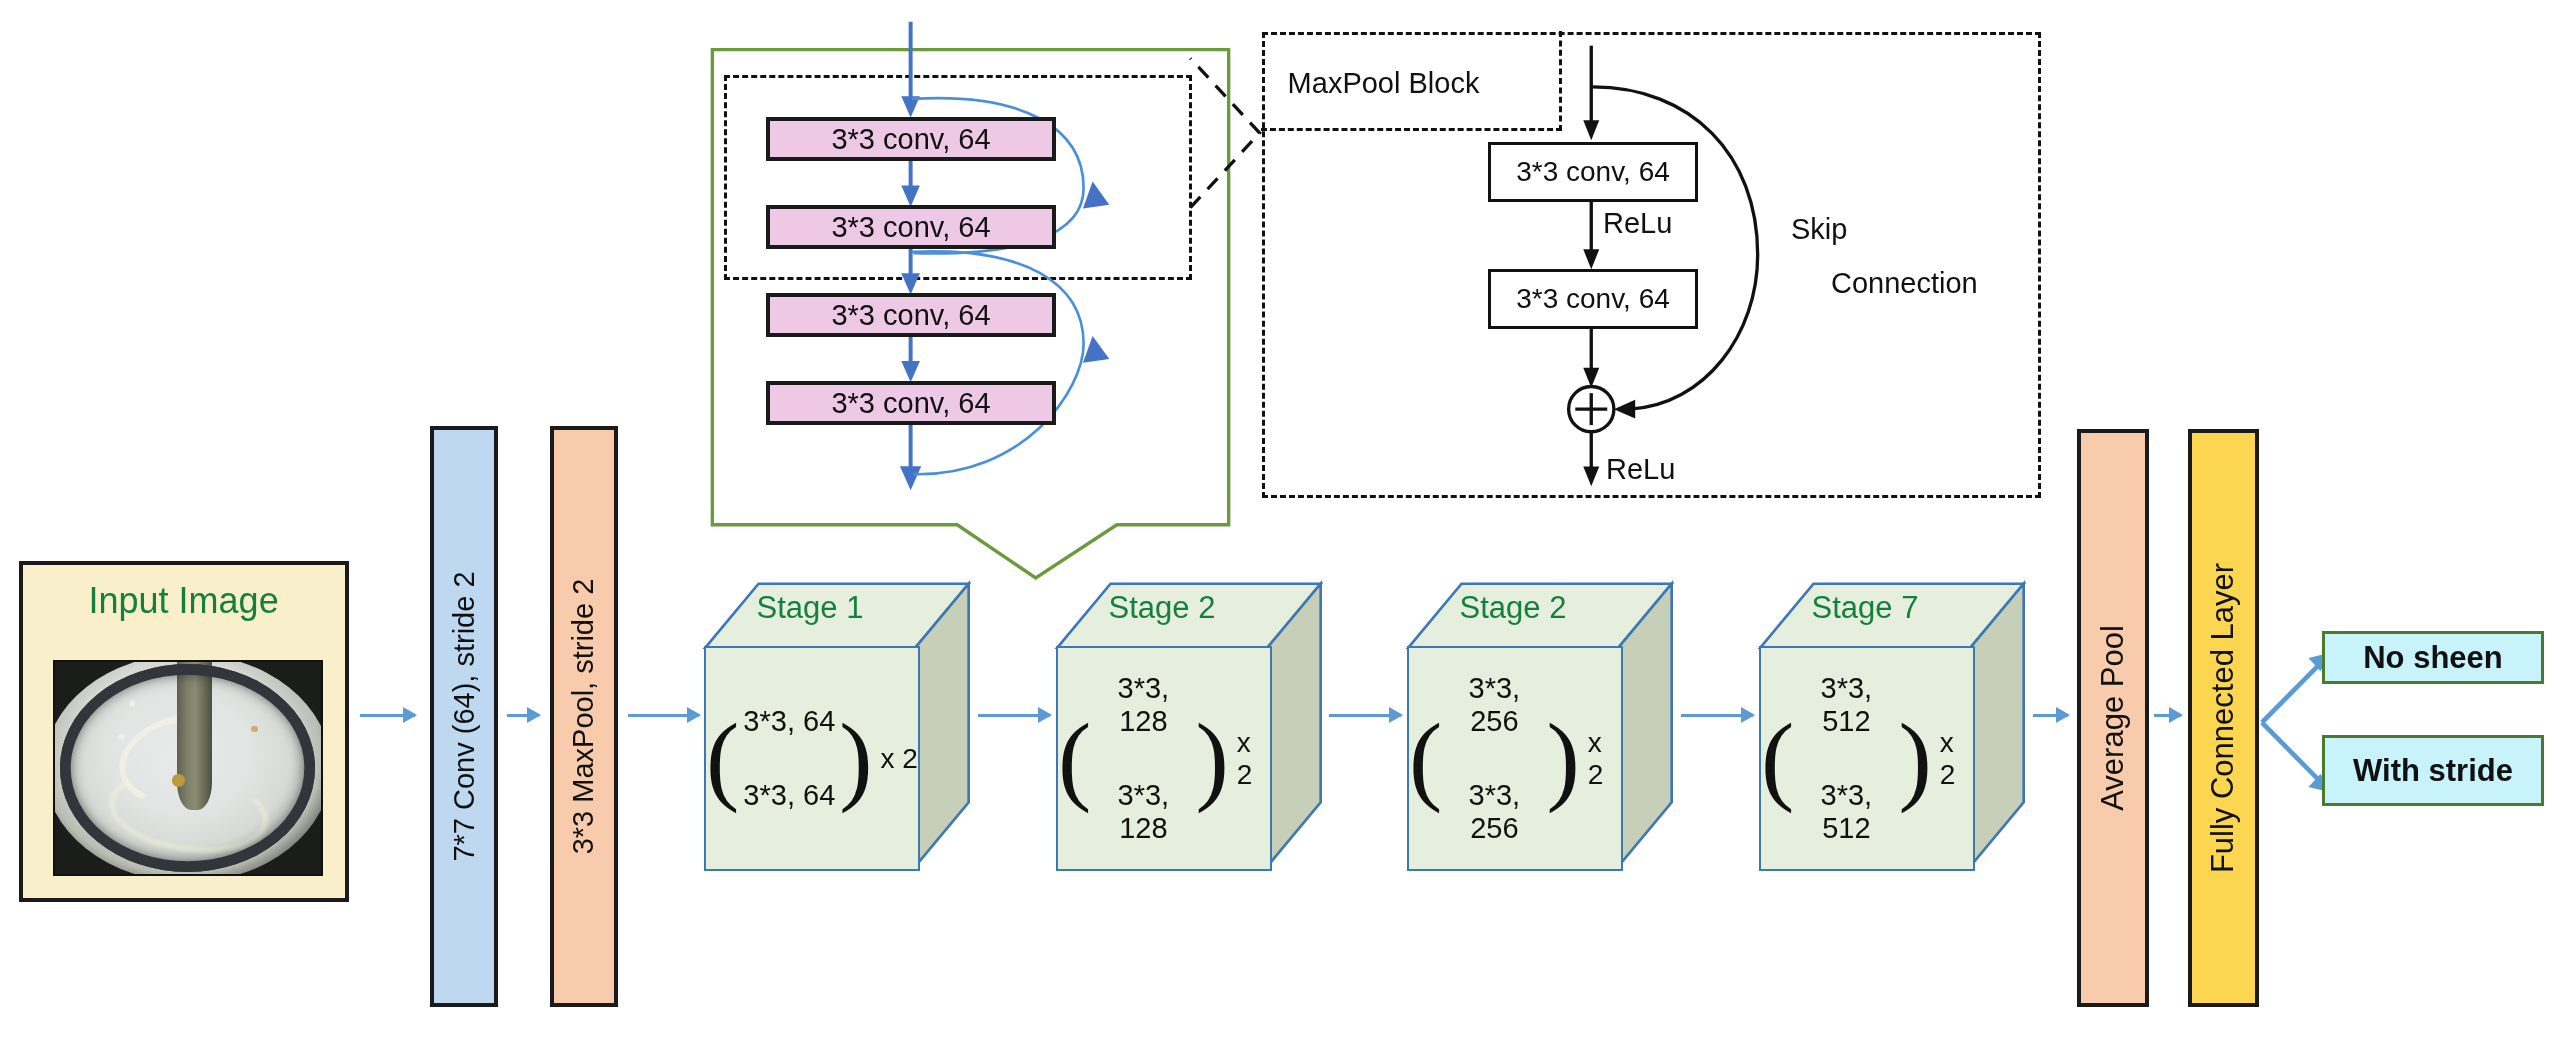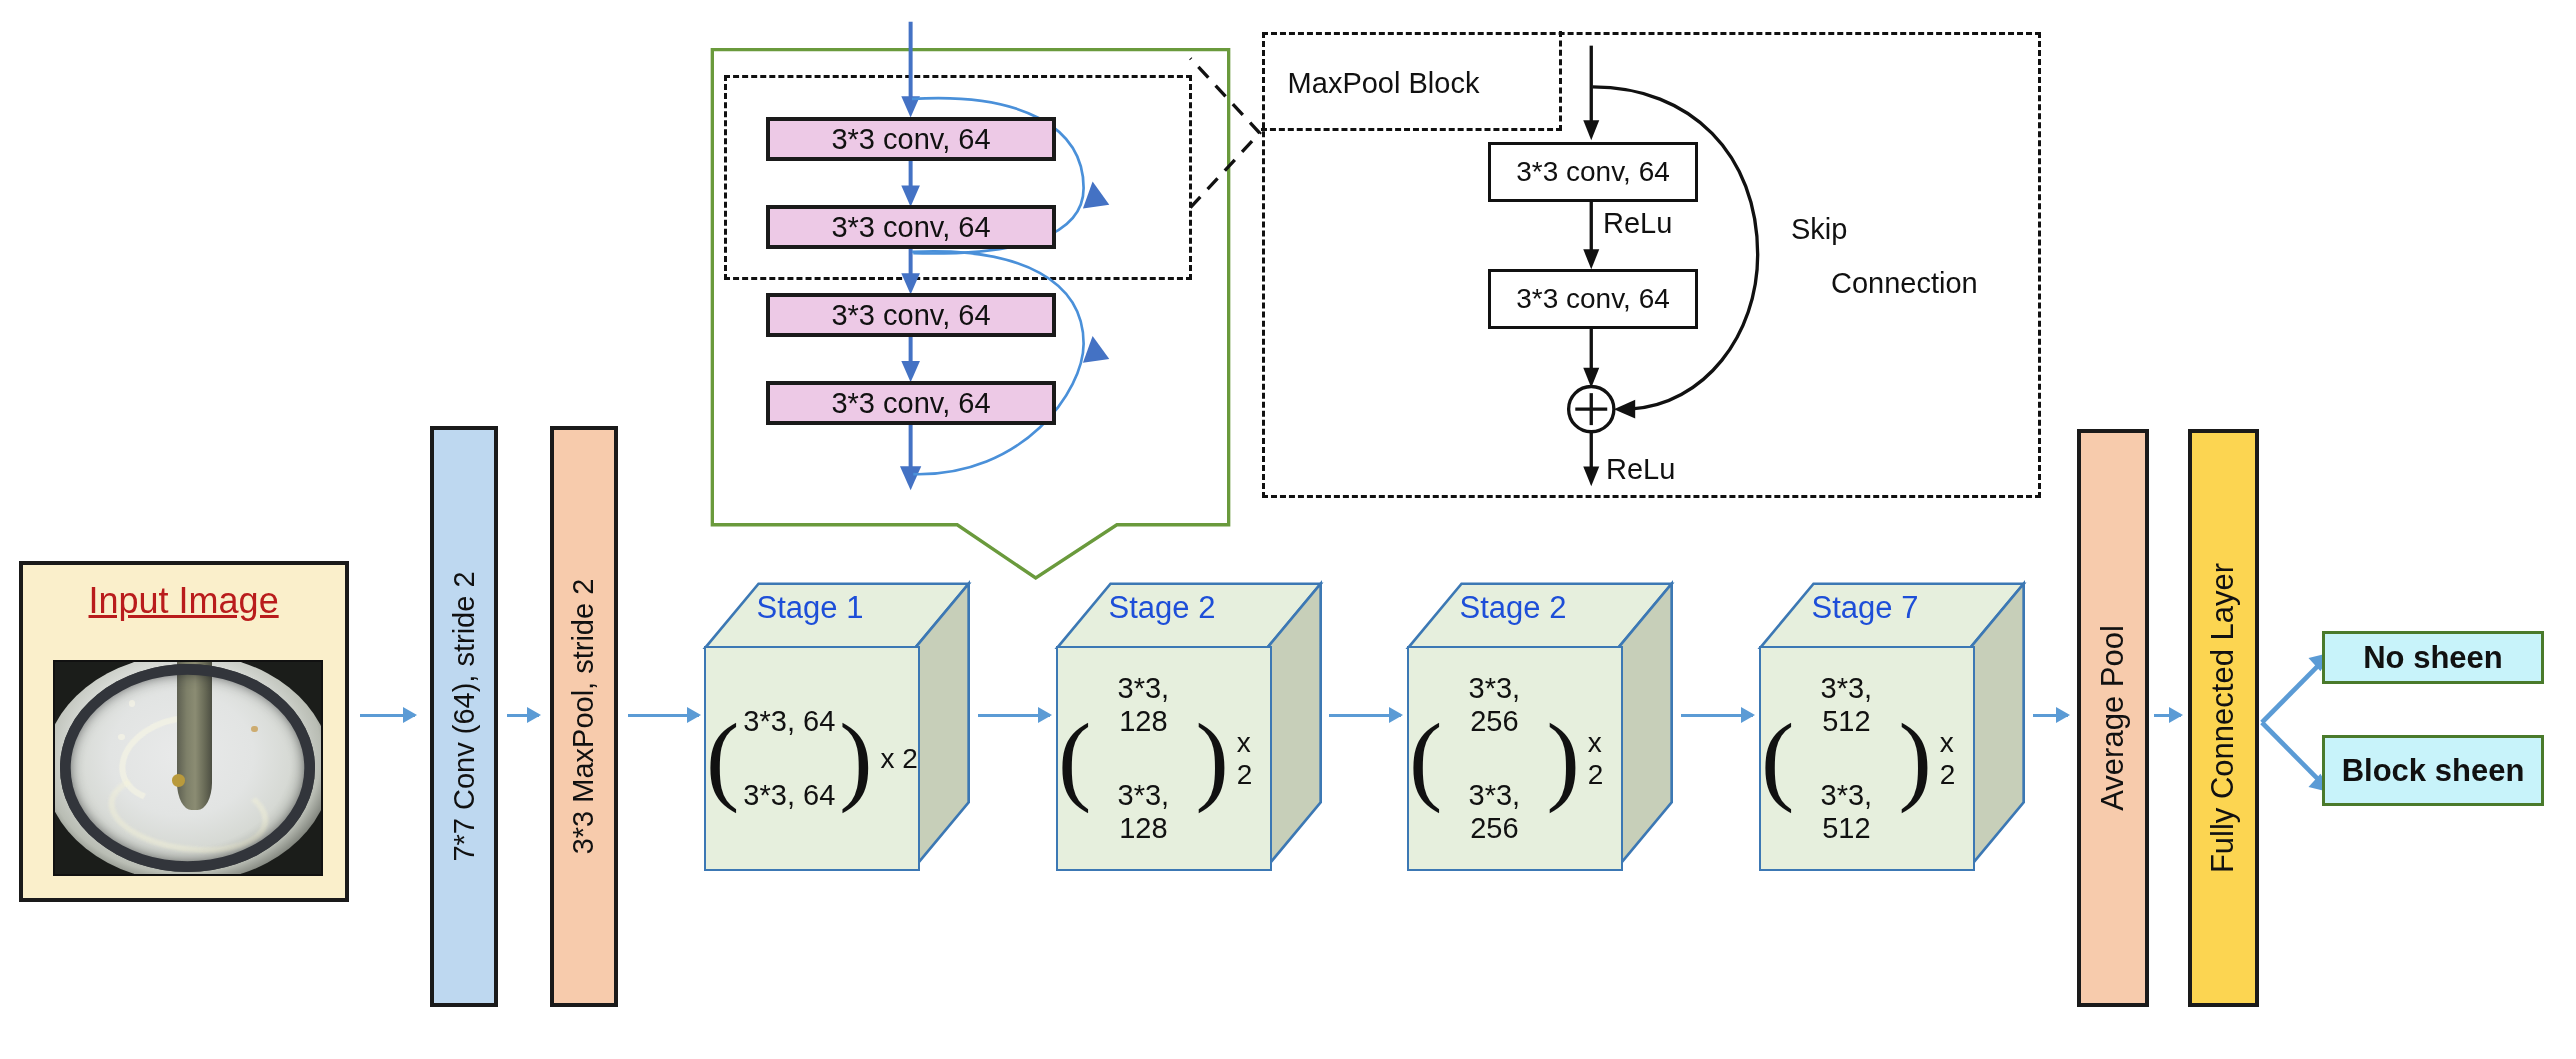--- a/index.html
+++ b/index.html
@@ -3,21 +3,21 @@
 <meta charset="utf-8">
 <style>
   html,body{margin:0;padding:0;background:#ffffff;}
   body{font-family:"Liberation Sans", sans-serif;}
   #canvas{position:relative;width:2576px;height:1060px;background:#fff;overflow:hidden;}
 
   .abs{position:absolute;box-sizing:border-box;}
 
   
   #input-card{left:18.6px;top:561px;width:330px;height:341px;background:#FAEFCB;border:4.7px solid #1a1a1a;}
-  #input-card .caption{position:absolute;left:0;top:14.7px;width:100%;text-align:center;font-size:36px;color:#b91c1c;text-decoration:underline;}
+  #input-card .caption{position:absolute;left:0;top:14.7px;width:100%;text-align:center;font-size:36px;color:#15803d;}
   #input-photo{position:absolute;left:30px;top:95px;width:266px;height:212px;border:2px solid #111;overflow:hidden;background:#1b1d1a;}
   #input-photo .ring{position:absolute;left:-4%;top:-4%;width:108%;height:108%;border-radius:50%;
       background:radial-gradient(ellipse at 48% 44%,#e9eaea 0%,#e2e4e3 34%,#d6d9d4 52%,#b9bdb4 66%,#4a4d47 80%,#23251f 93%);}
   #input-photo .rim{position:absolute;left:2%;top:1%;width:96%;height:98%;border-radius:50%;
       box-shadow:0 0 0 10.7px #32353b inset, 0 0 14.7px 6.7px #1c1e22 inset;}
   #input-photo .shaft{position:absolute;left:46%;top:-2%;width:13%;height:72%;border-radius:0 0 42% 42%/0 0 18% 18%;
       background:linear-gradient(90deg,#5d5f51 0%,#7e8069 28%,#8b8c73 52%,#6a6c58 78%,#4c4e42 100%);}
   #input-photo .swirl1{position:absolute;left:24%;top:26%;width:40%;height:34%;border-radius:50%;
       border:6.7px solid rgba(250,248,228,.55);border-bottom-color:transparent;border-right-color:transparent;transform:rotate(-18deg);filter:blur(0.7px);}
   #input-photo .swirl2{position:absolute;left:20%;top:52%;width:56%;height:32%;border-radius:50%;
@@ -35,21 +35,21 @@
   #fclayer span,#avgpool span{font-size:31px;}
 
   
   .harrow{height:3.3px;background:#5B9BD5;}
   .harrow:after{content:"";position:absolute;right:-2px;top:-7.3px;border-left:14.7px solid #5B9BD5;border-top:8.7px solid transparent;border-bottom:8.7px solid transparent;}
 
   
   .cube{width:263px;height:286px;}
   .cube .front{position:absolute;left:0;top:65px;width:212px;height:221px;background:#E6EFDD;border:2.7px solid #3C78B4;
      display:flex;align-items:center;justify-content:center;}
-  .cube .stagelbl{position:absolute;left:0;top:9.3px;width:212px;text-align:center;font-size:31px;color:#1d4ed8;z-index:3;}
+  .cube .stagelbl{position:absolute;left:0;top:9.3px;width:212px;text-align:center;font-size:31px;color:#15803d;z-index:3;}
   .matrix{display:flex;align-items:center;gap:4px;font-size:29px;color:#111;}
   .paren{font-size:100px;line-height:.62;font-family:"Liberation Serif", serif;color:#111;font-weight:300;}
   .rows{display:flex;flex-direction:column;gap:41px;text-align:center;}
   .times{font-size:28px;margin-left:4px;}
 
   
   #callout{left:711px;top:48px;width:519px;height:533px;}
   #callout .body{position:absolute;left:0;top:0;width:100%;height:100%;}
 
   
@@ -294,17 +294,17 @@
     <line x1="4" y1="145" x2="96" y2="52" stroke="#5B9BD5" stroke-width="7"></line>
     <polygon points="108,40 74,48 92,68" fill="#5B9BD5"></polygon>
     <line x1="4" y1="145" x2="96" y2="238" stroke="#5B9BD5" stroke-width="7"></line>
     <polygon points="108,250 92,222 74,242" fill="#5B9BD5"></polygon>
   </svg>
 
   <div class="abs outbox" style="left:2322px;top:631px;width:222px;height:53px;">
     <span>No sheen</span>
   </div>
   <div class="abs outbox" style="left:2322px;top:735px;width:222px;height:71px;">
-    <span>Block sheen</span>
+    <span>With stride</span>
   </div>
 
 </div>
 
 
 </body></html>

